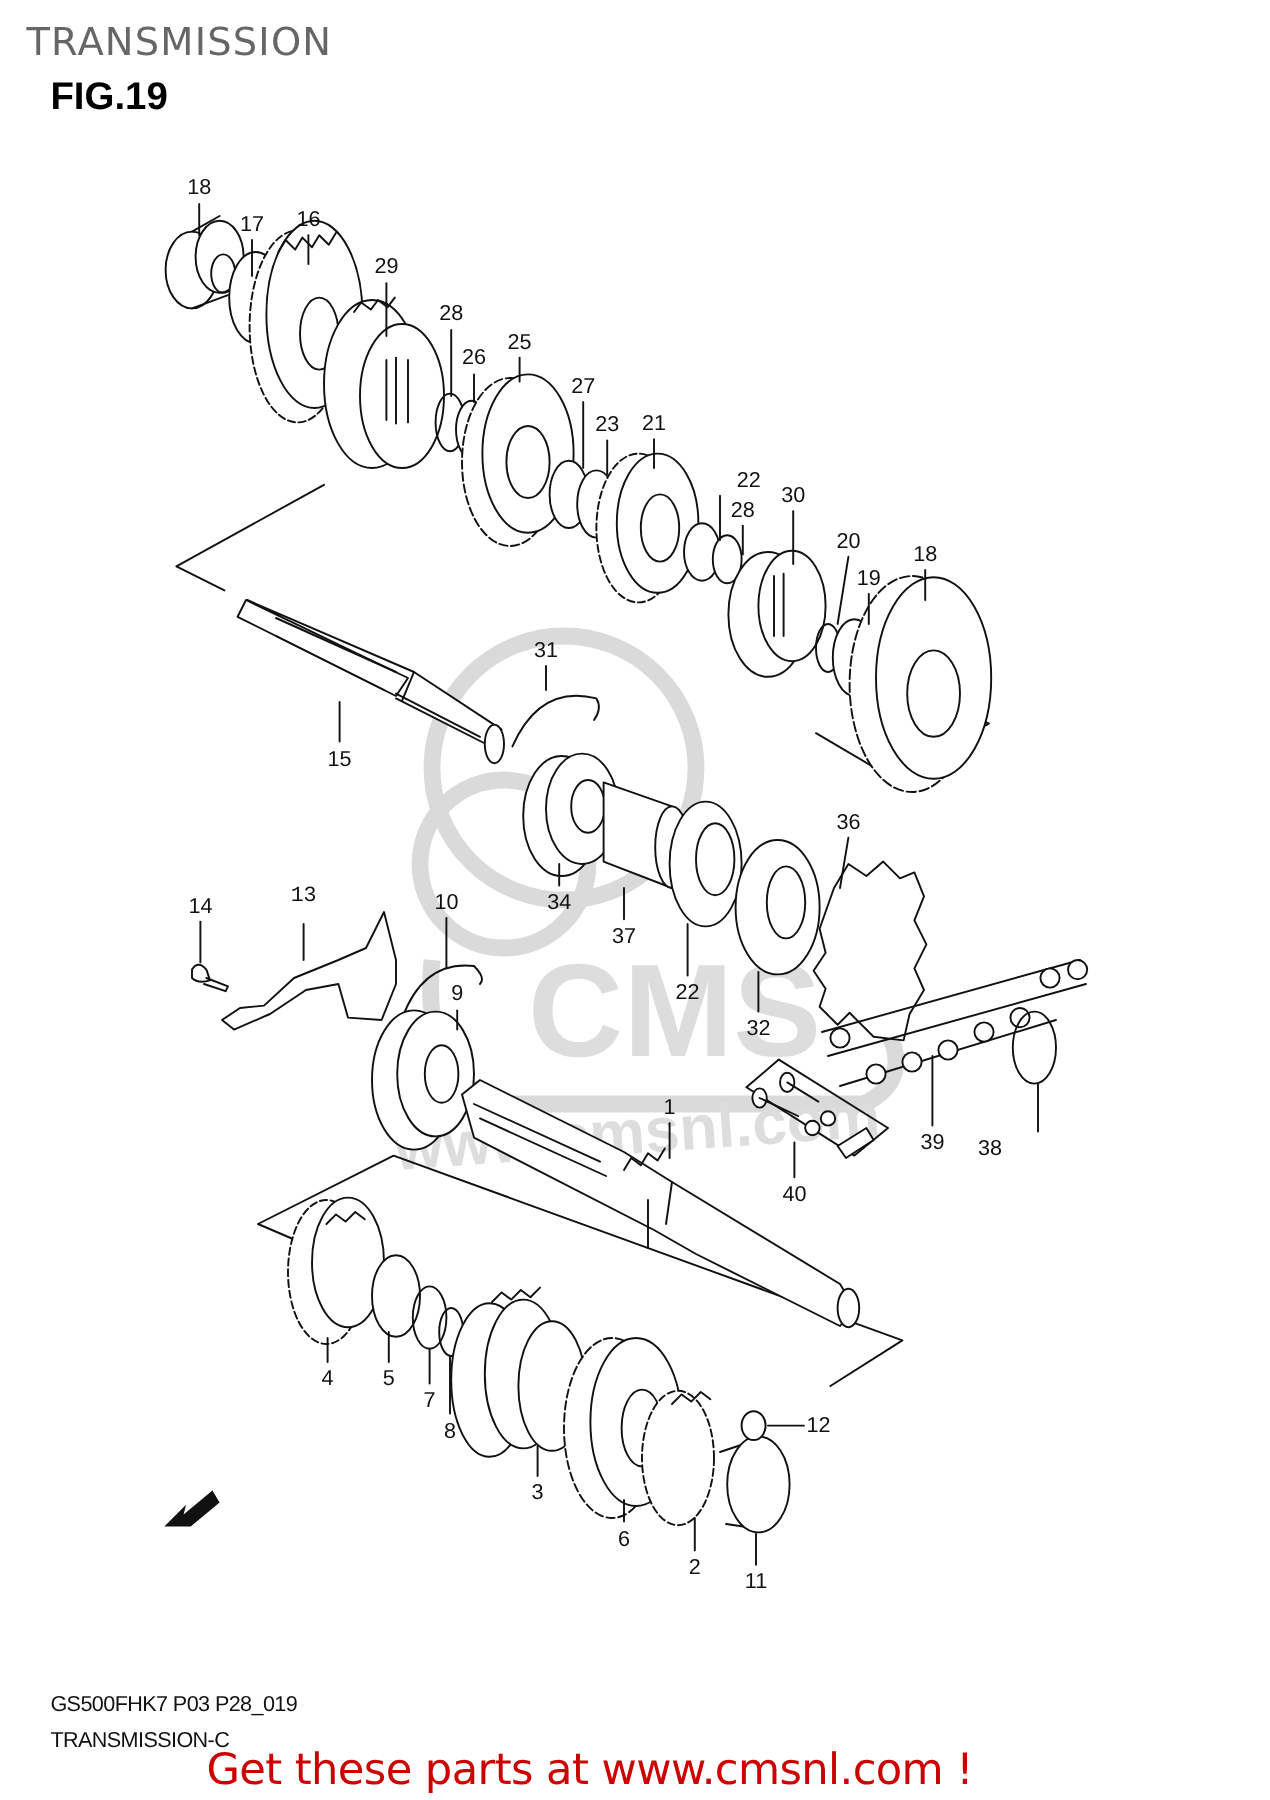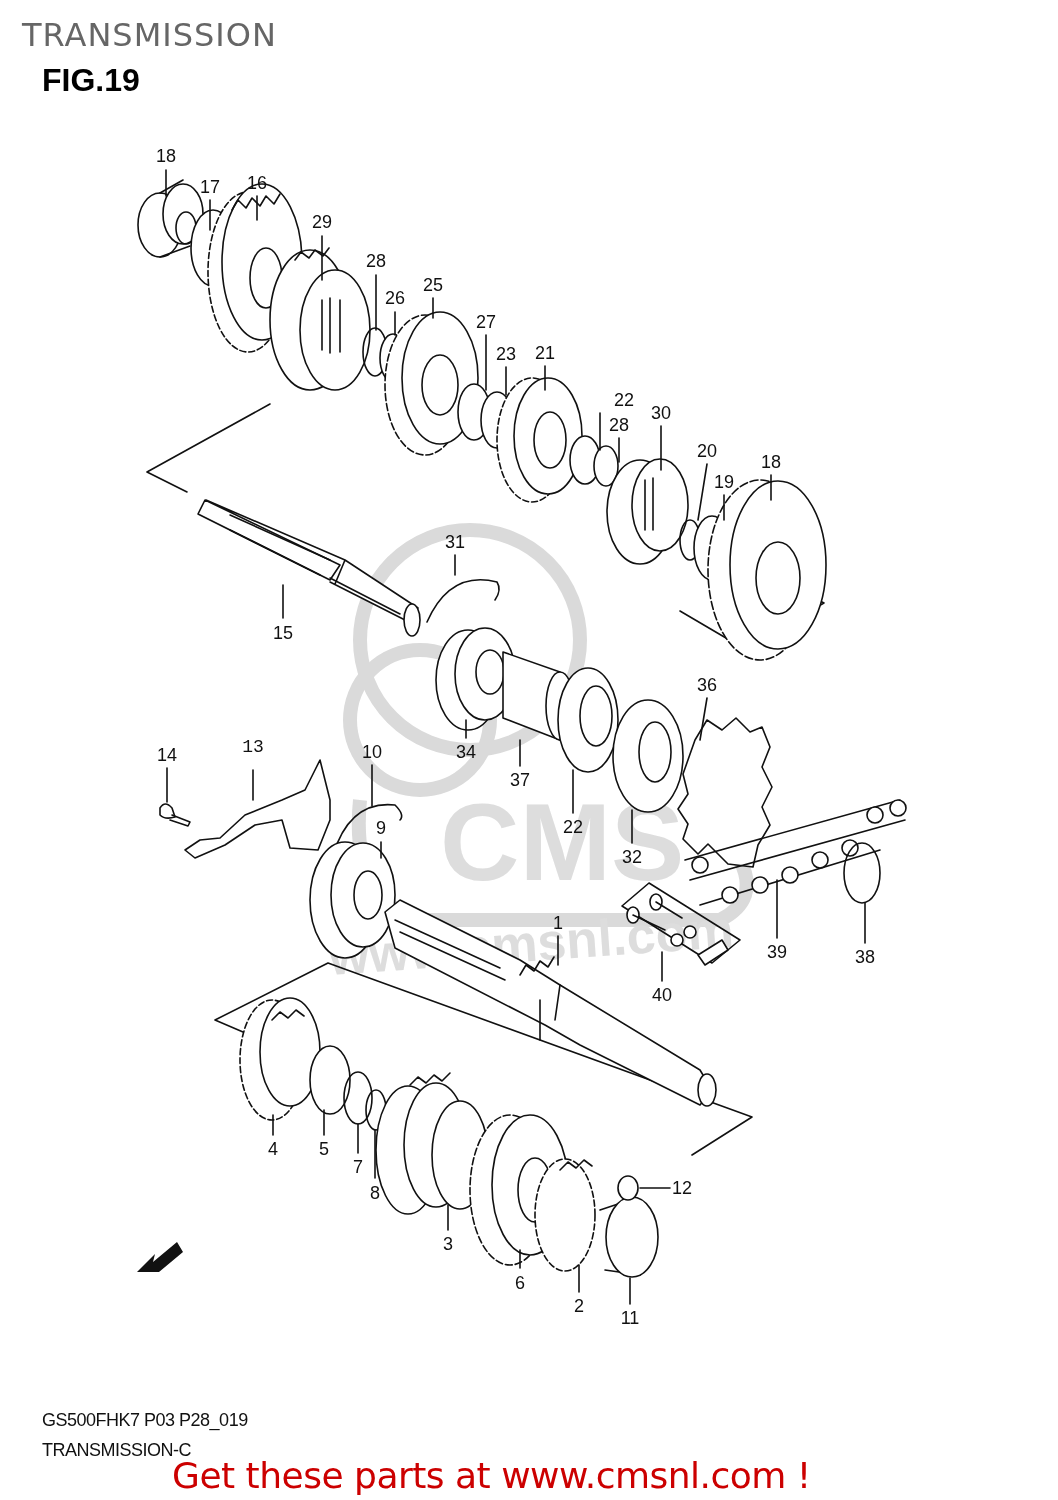--- a/index.html
+++ b/index.html
@@ -277,21 +277,21 @@
     <div class="callout" style="left: 707px; top: 685px;">36</div>
     <div class="callout" style="left: 466px; top: 752px;">34</div>
     <div class="callout" style="left: 520px; top: 780px;">37</div>
     <div class="callout" style="left: 573px; top: 827px;">22</div>
     <div class="callout" style="left: 632px; top: 857px;">32</div>
     <div class="callout" style="left: 167px; top: 755px;">14</div>
     <div class="callout" style="left: 253px; top: 747px; font-family: Liberation Mono, monospace;">13</div>
     <div class="callout" style="left: 372px; top: 752px;">10</div>
     <div class="callout" style="left: 381px; top: 828px;">9</div>
     <div class="callout" style="left: 777px; top: 952px;">39</div>
-    <div class="callout" style="left: 865px; top: 957px;">38</div>
+    <div class="callout" style="left: 825px; top: 957px;">38</div>
     <div class="callout" style="left: 662px; top: 995px;">40</div>
     <div class="callout" style="left: 558px; top: 923px;">1</div>
     <div class="callout" style="left: 273px; top: 1149px;">4</div>
     <div class="callout" style="left: 324px; top: 1149px;">5</div>
     <div class="callout" style="left: 358px; top: 1167px;">7</div>
     <div class="callout" style="left: 375px; top: 1193px;">8</div>
     <div class="callout" style="left: 682px; top: 1188px;">12</div>
     <div class="callout" style="left: 448px; top: 1244px;">3</div>
     <div class="callout" style="left: 520px; top: 1283px;">6</div>
     <div class="callout" style="left: 579px; top: 1306px;">2</div>

